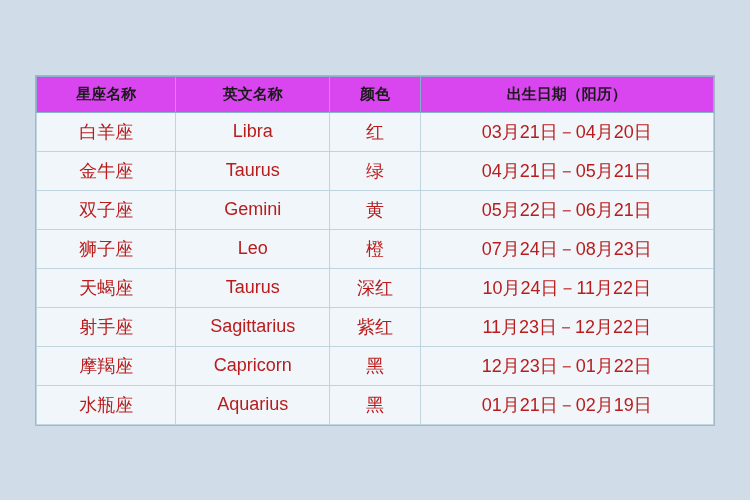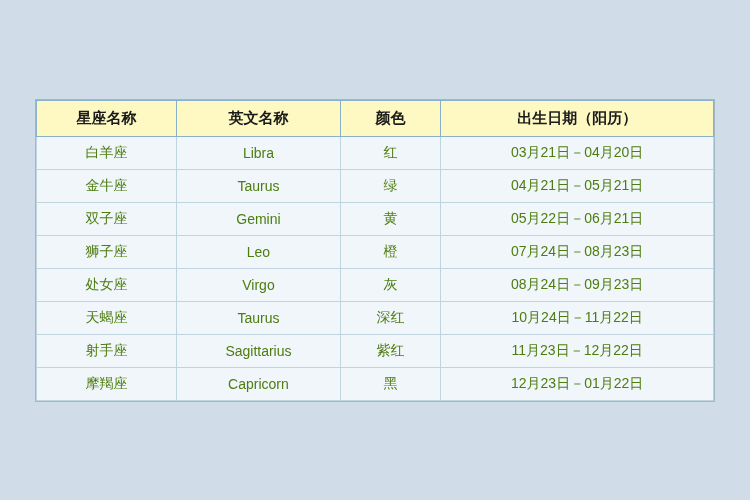--- a/index.html
+++ b/index.html
@@ -23,42 +23,42 @@
       border: 1px solid #a0b8c8;
       width: 680px;
     }
 
     table {
       width: 100%;
       border-collapse: collapse;
     }
 
     thead tr {
-      background-color: #fef9c3;
+      background-color: #d946ef;
     }
 
     thead th {
       border: 1px solid #88b0c8;
       padding: 8px 12px;
       text-align: center;
       font-size: 15px;
       font-weight: bold;
       color: #1a1a1a;
     }
 
     tbody tr {
       background-color: #f0f6fa;
     }
 
     tbody td {
       border: 1px solid #c0d4e0;
-      padding: 7px 16px;
+      padding: 7px 4px;
       text-align: center;
-      font-size: 14px;
-      color: #4d7c0f;
+      font-size: 18px;
+      color: #b91c1c;
     }
 
     tbody td:first-child {
       font-weight: normal;
     }
 
     tbody td:nth-child(2) {
       font-style: normal;
     }
   </style>
@@ -94,38 +94,38 @@
           <td>黄</td>
           <td>05月22日－06月21日</td>
         </tr>
         <tr>
           <td>狮子座</td>
           <td>Leo</td>
           <td>橙</td>
           <td>07月24日－08月23日</td>
         </tr>
         <tr>
-          <td>处女座</td>
-          <td>Virgo</td>
-          <td>灰</td>
-          <td>08月24日－09月23日</td>
-        </tr>
-        <tr>
           <td>天蝎座</td>
           <td>Taurus</td>
           <td>深红</td>
           <td>10月24日－11月22日</td>
         </tr>
         <tr>
           <td>射手座</td>
           <td>Sagittarius</td>
           <td>紫红</td>
           <td>11月23日－12月22日</td>
         </tr>
         <tr>
           <td>摩羯座</td>
           <td>Capricorn</td>
           <td>黑</td>
           <td>12月23日－01月22日</td>
         </tr>
+        <tr>
+          <td>水瓶座</td>
+          <td>Aquarius</td>
+          <td>黑</td>
+          <td>01月21日－02月19日</td>
+        </tr>
       </tbody>
   </table>
 </div>
 
 </body></html>

